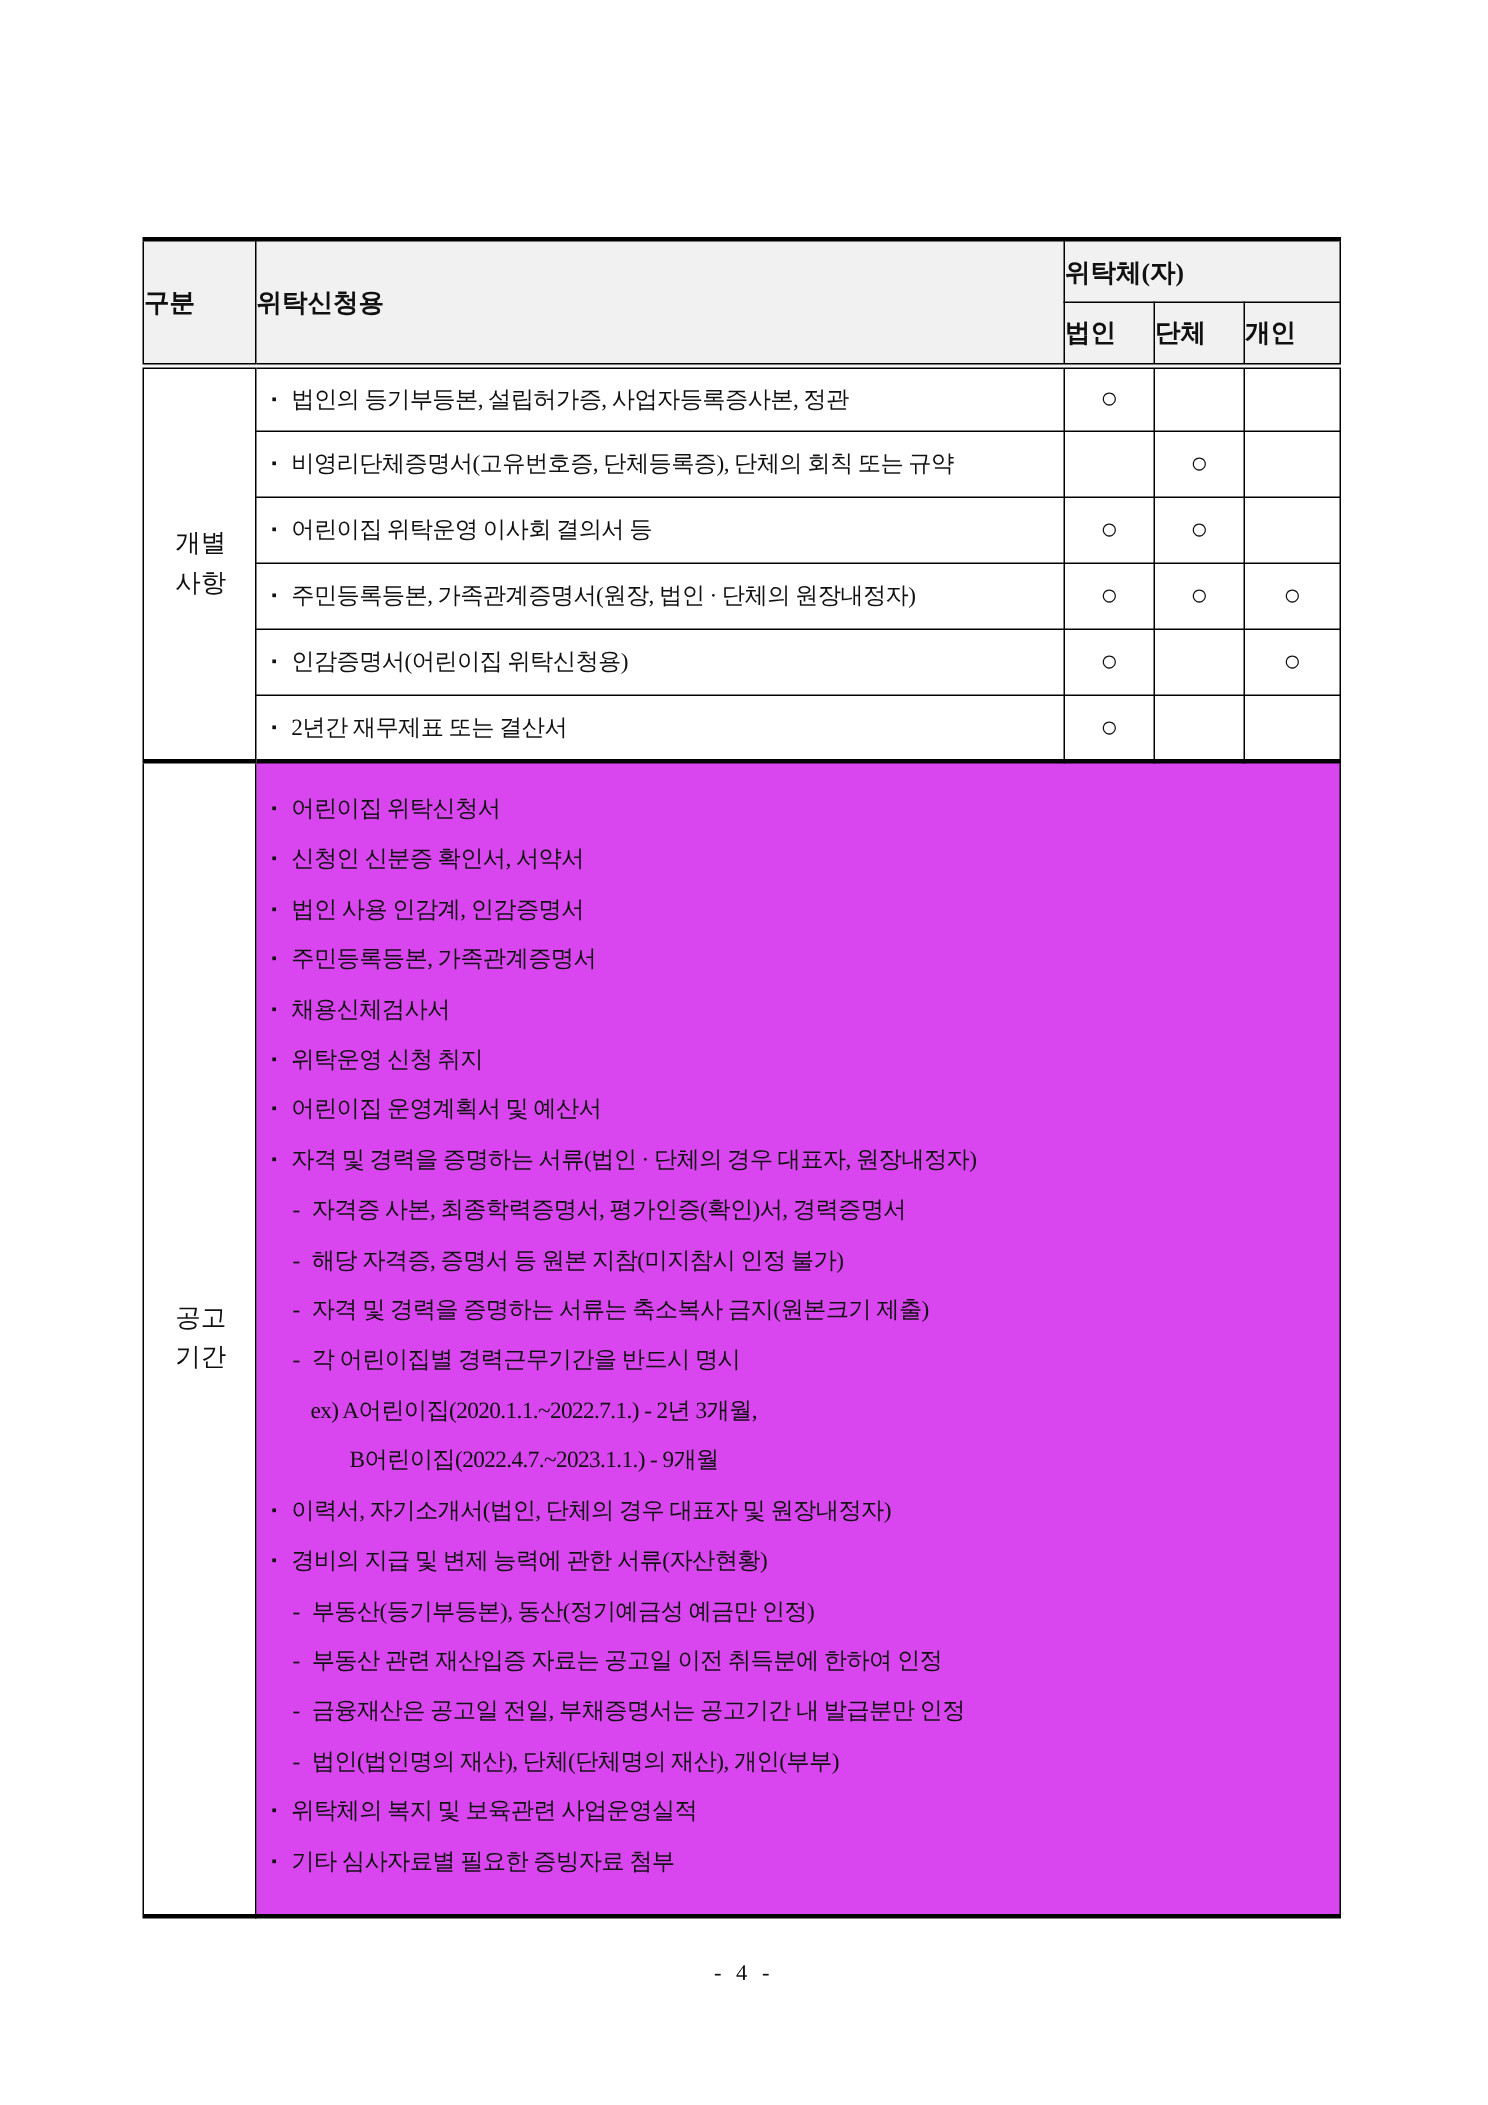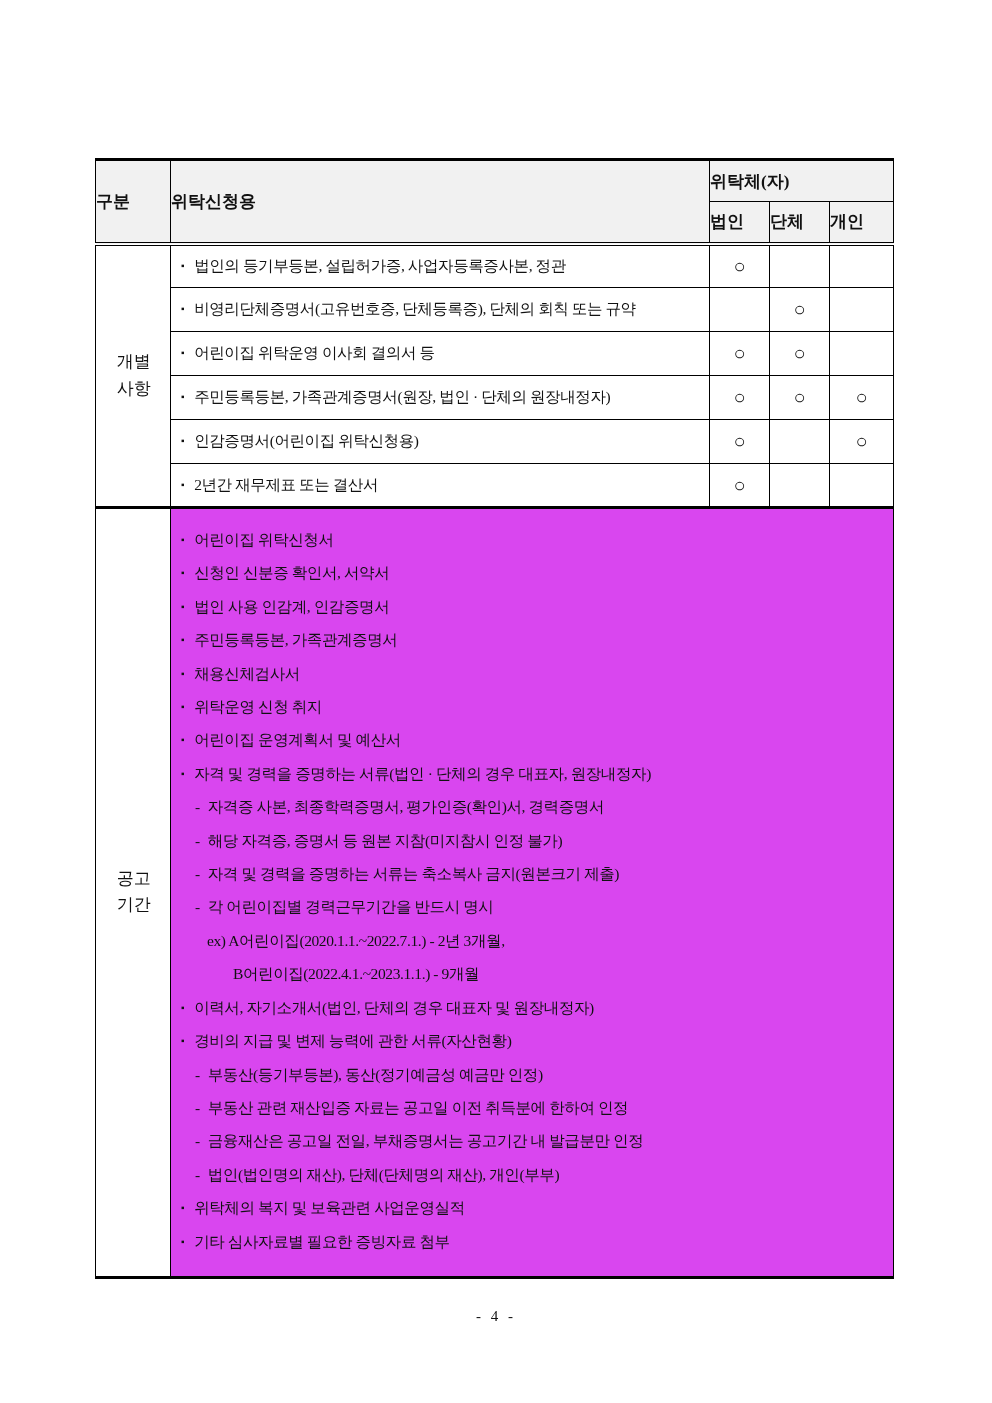--- a/index.html
+++ b/index.html
@@ -179,21 +179,21 @@
               <div class="item bullet-item"><span class="bullet">▪</span>주민등록등본, 가족관계증명서</div>
               <div class="item bullet-item"><span class="bullet">▪</span>채용신체검사서</div>
               <div class="item bullet-item"><span class="bullet">▪</span>위탁운영 신청 취지</div>
               <div class="item bullet-item"><span class="bullet">▪</span>어린이집 운영계획서 및 예산서</div>
               <div class="item bullet-item"><span class="bullet">▪</span>자격 및 경력을 증명하는 서류(법인 · 단체의 경우 대표자, 원장내정자)</div>
               <div class="item dash-item"><span class="dash">-</span>자격증 사본, 최종학력증명서, 평가인증(확인)서, 경력증명서</div>
               <div class="item dash-item"><span class="dash">-</span>해당 자격증, 증명서 등 원본 지참(미지참시 인정 불가)</div>
               <div class="item dash-item"><span class="dash">-</span>자격 및 경력을 증명하는 서류는 축소복사 금지(원본크기 제출)</div>
               <div class="item dash-item"><span class="dash">-</span>각 어린이집별 경력근무기간을 반드시 명시</div>
               <div class="item ex1-item">ex) A어린이집(2020.1.1.~2022.7.1.) - 2년 3개월,</div>
-              <div class="item ex2-item">B어린이집(2022.4.1.~2023.1.1.) - 9개월</div>
+              <div class="item ex2-item">B어린이집(2022.4.7.~2023.1.1.) - 9개월</div>
               <div class="item bullet-item"><span class="bullet">▪</span>이력서, 자기소개서(법인, 단체의 경우 대표자 및 원장내정자)</div>
               <div class="item bullet-item"><span class="bullet">▪</span>경비의 지급 및 변제 능력에 관한 서류(자산현황)</div>
               <div class="item dash-item"><span class="dash">-</span>부동산(등기부등본), 동산(정기예금성 예금만 인정)</div>
               <div class="item dash-item"><span class="dash">-</span>부동산 관련 재산입증 자료는 공고일 이전 취득분에 한하여 인정</div>
               <div class="item dash-item"><span class="dash">-</span>금융재산은 공고일 전일, 부채증명서는 공고기간 내 발급분만 인정</div>
               <div class="item dash-item"><span class="dash">-</span>법인(법인명의 재산), 단체(단체명의 재산), 개인(부부)</div>
               <div class="item bullet-item"><span class="bullet">▪</span>위탁체의 복지 및 보육관련 사업운영실적</div>
               <div class="item bullet-item"><span class="bullet">▪</span>기타 심사자료별 필요한 증빙자료 첨부</div>
             </div>
         </td>

